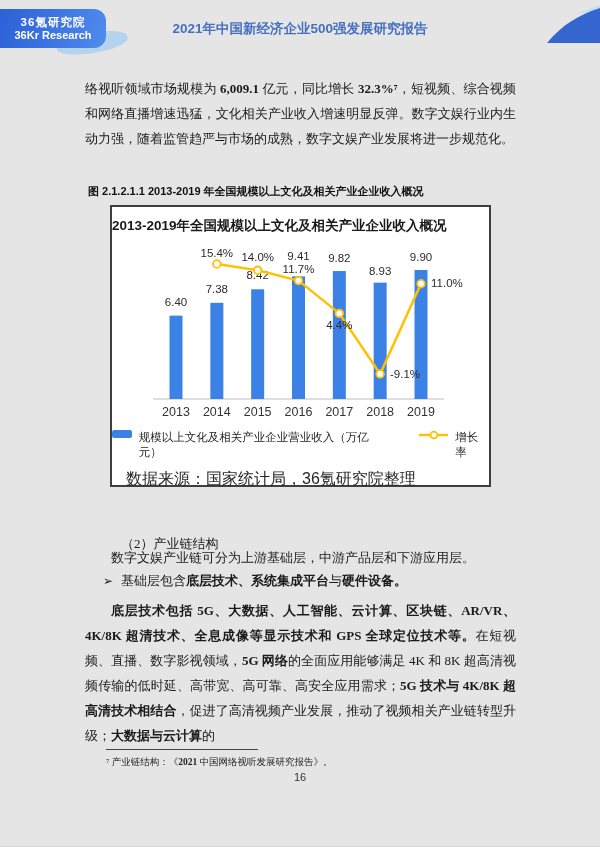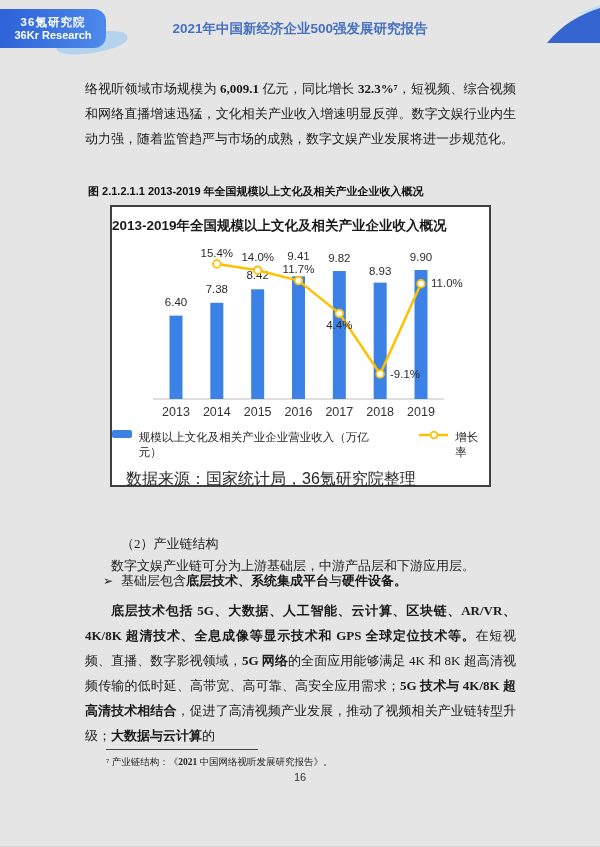--- a/index.html
+++ b/index.html
@@ -17,21 +17,21 @@
   .header-title{position:absolute;left:0;right:0;top:20px;text-align:center;z-index:2;
      font-family:"Liberation Sans",sans-serif;font-size:13.5px;font-weight:bold;color:#4570c0;}
   .corner-decor{position:absolute;right:0;top:5px;width:56px;height:40px;}
   
   .para{position:absolute;left:85px;width:431px;font-size:13px;line-height:25px;
         text-align:justify;margin:0;}
   .b{font-weight:bold;}
   .caption{position:absolute;left:88px;top:184px;font-family:"Liberation Sans",sans-serif;
         font-size:11px;font-weight:bold;color:#111;}
   .section-heading{position:absolute;left:105px;top:519px;font-size:13px;margin:16px;}
-  .p2{top:545px;text-indent:2em;margin-top:8px;}
+  .p2{top:545px;text-indent:2em;}
   .bullet{position:absolute;left:103px;top:572px;width:413px;font-size:13px;margin:0;}
   .bullet .arrow{font-family:"Liberation Sans",sans-serif;margin-right:8px;font-size:12px;}
   .p3{top:598px;text-indent:2em;}
   
   .chart-box{position:absolute;left:110px;top:205px;width:381px;height:282px;margin:0;
       border:2px solid #3f3f3f;box-sizing:border-box;background:#fff;
       font-family:"Liberation Sans",sans-serif;}
   .chart-title{position:absolute;left:0;right:0;top:10px;
       font-size:13.5px;font-weight:bold;color:#1a1a1a;}
   #chart-svg{position:absolute;left:-1px;top:32px;width:379px;height:185px;display:block;}

